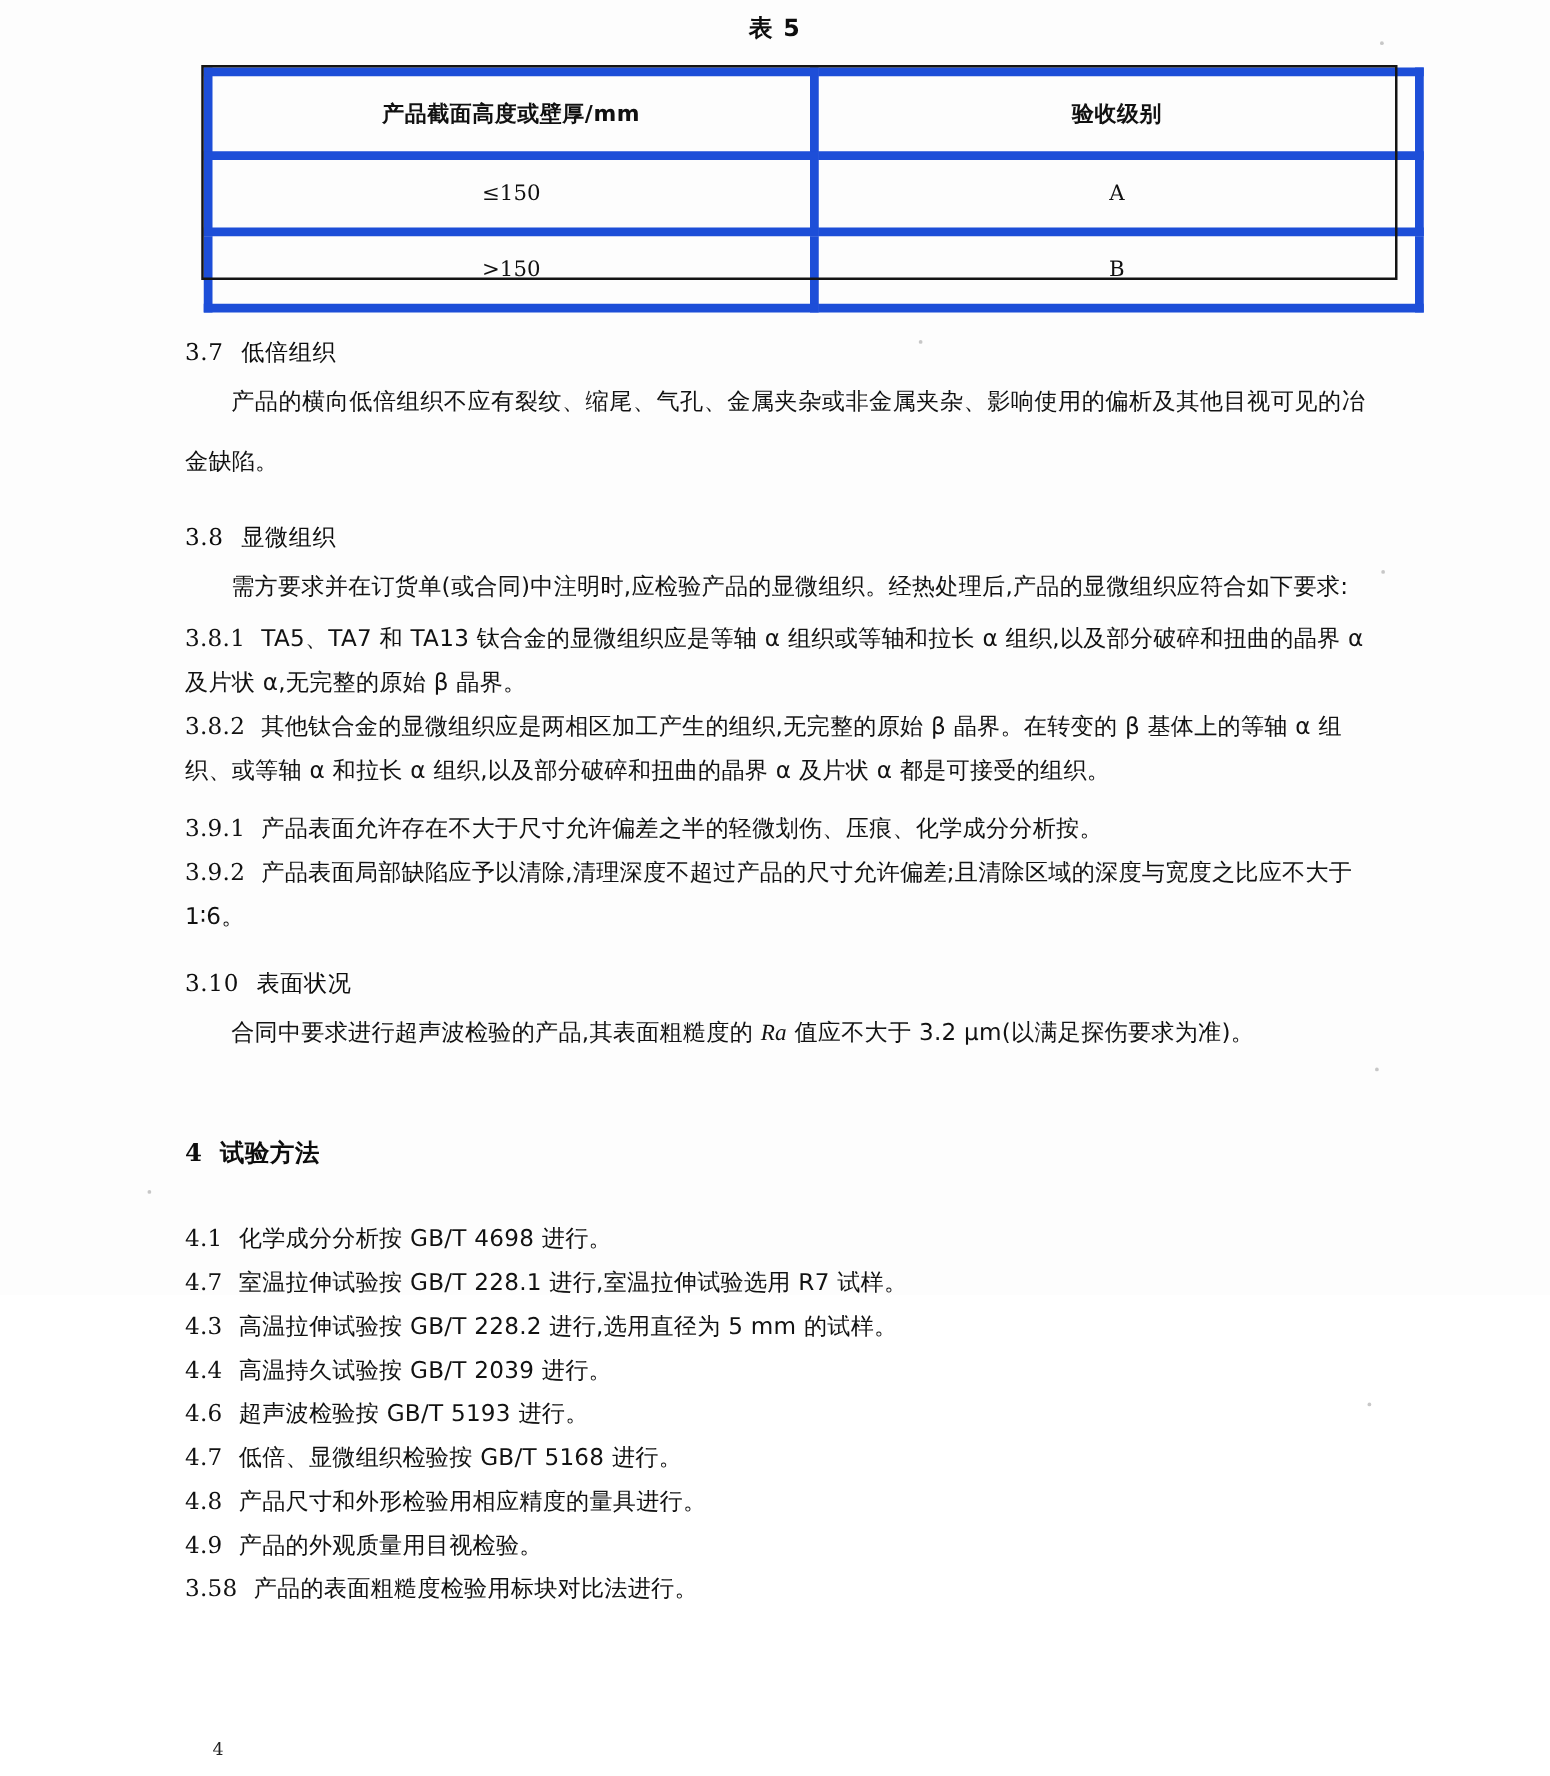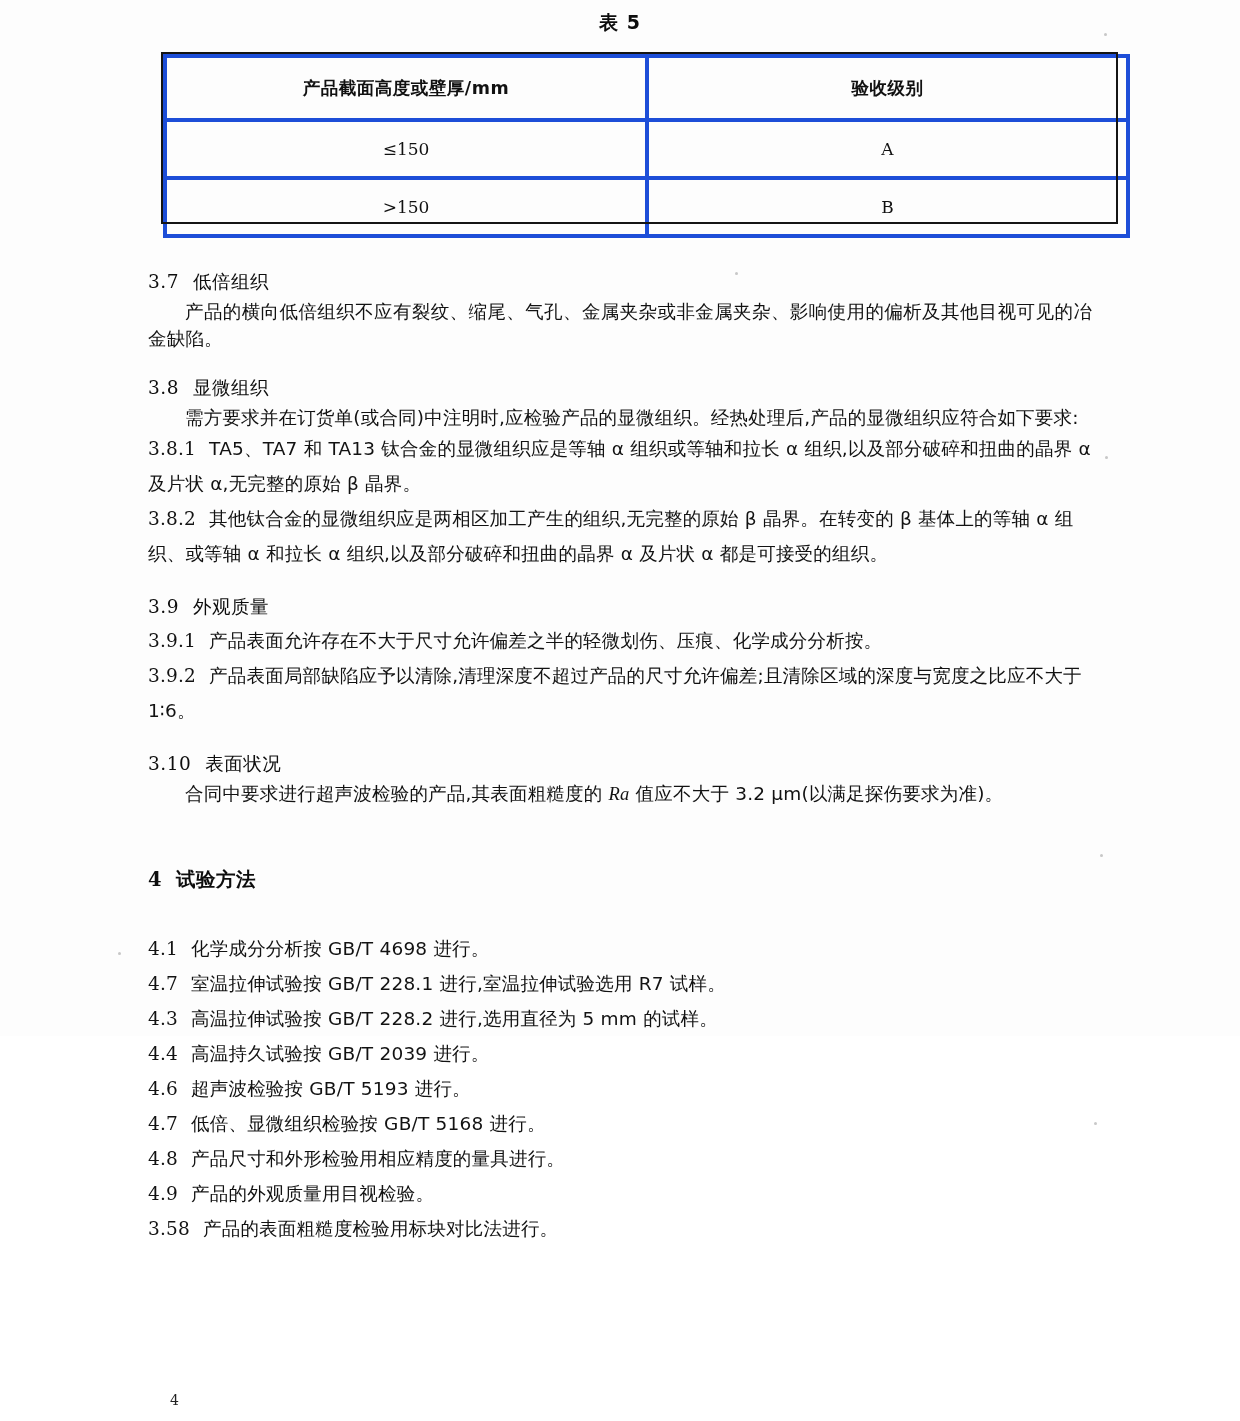--- a/index.html
+++ b/index.html
@@ -39,21 +39,21 @@
     top: 54px;
     width: 951px;
   }
 
   table.spec {
     border-collapse: collapse;
     width: 951px;
     table-layout: fixed;
   }
   table.spec td {
-    border: 4px solid #1d4ed8;
+    border: 7px solid #1d4ed8;
     text-align: center;
     vertical-align: middle;
     height: 52px;
     font-size: 17px;
     color: #111;
   }
   table.spec tr.hdr td {
     height: 58px;
     font-weight: bold;
     font-size: 17.5px;
@@ -107,21 +107,21 @@
     font-weight: bold;
     letter-spacing: 0.5px;
     margin: 0 0 0 148px;
     padding: 12px 0 6px 0;
     color: #0d0d0d;
   }
   .h2 .gap { display: inline-block; width: 14px; }
 
   .para {
     font-size: 18.5px;
-    line-height: 27px;
+    line-height: 48px;
     margin: 0 148px 0 148px;
     text-align: justify;
     color: #121212;
     letter-spacing: 0.2px;
   }
   .para.indent { text-indent: 2em; }
 
   .item {
     font-size: 18.5px;
     line-height: 35px;
@@ -208,23 +208,20 @@
     <div class="item">
       <span class="lbl">3.8.1</span><span class="sp"></span><span>TA5、TA7 和 TA13 钛合金的显微组织应是等轴 α 组织或等轴和拉长 α 组织,以及部分破碎和扭曲的晶界 α 及片状 α,无完整的原始 β 晶界。</span>
     </div>
 
     <div class="item">
       <span class="lbl">3.8.2</span><span class="sp"></span><span>其他钛合金的显微组织应是两相区加工产生的组织,无完整的原始 β 晶界。在转变的 β 基体上的等轴 α 组织、或等轴 α 和拉长 α 组织,以及部分破碎和扭曲的晶界 α 及片状 α 都是可接受的组织。</span>
     </div>
 
     <div class="spacer-sm"></div>
 
-    <div class="h3">
-      <span class="num">3.9</span><span class="gap"></span><span>外观质量</span>
-    </div>
 
     <div class="item">
       <span class="lbl">3.9.1</span><span class="sp"></span><span>产品表面允许存在不大于尺寸允许偏差之半的轻微划伤、压痕、化学成分分析按。</span>
     </div>
 
     <div class="item">
       <span class="lbl">3.9.2</span><span class="sp"></span><span>产品表面局部缺陷应予以清除,清理深度不超过产品的尺寸允许偏差;且清除区域的深度与宽度之比应不大于 1∶6。</span>
     </div>
 
     <div class="spacer-sm"></div>

